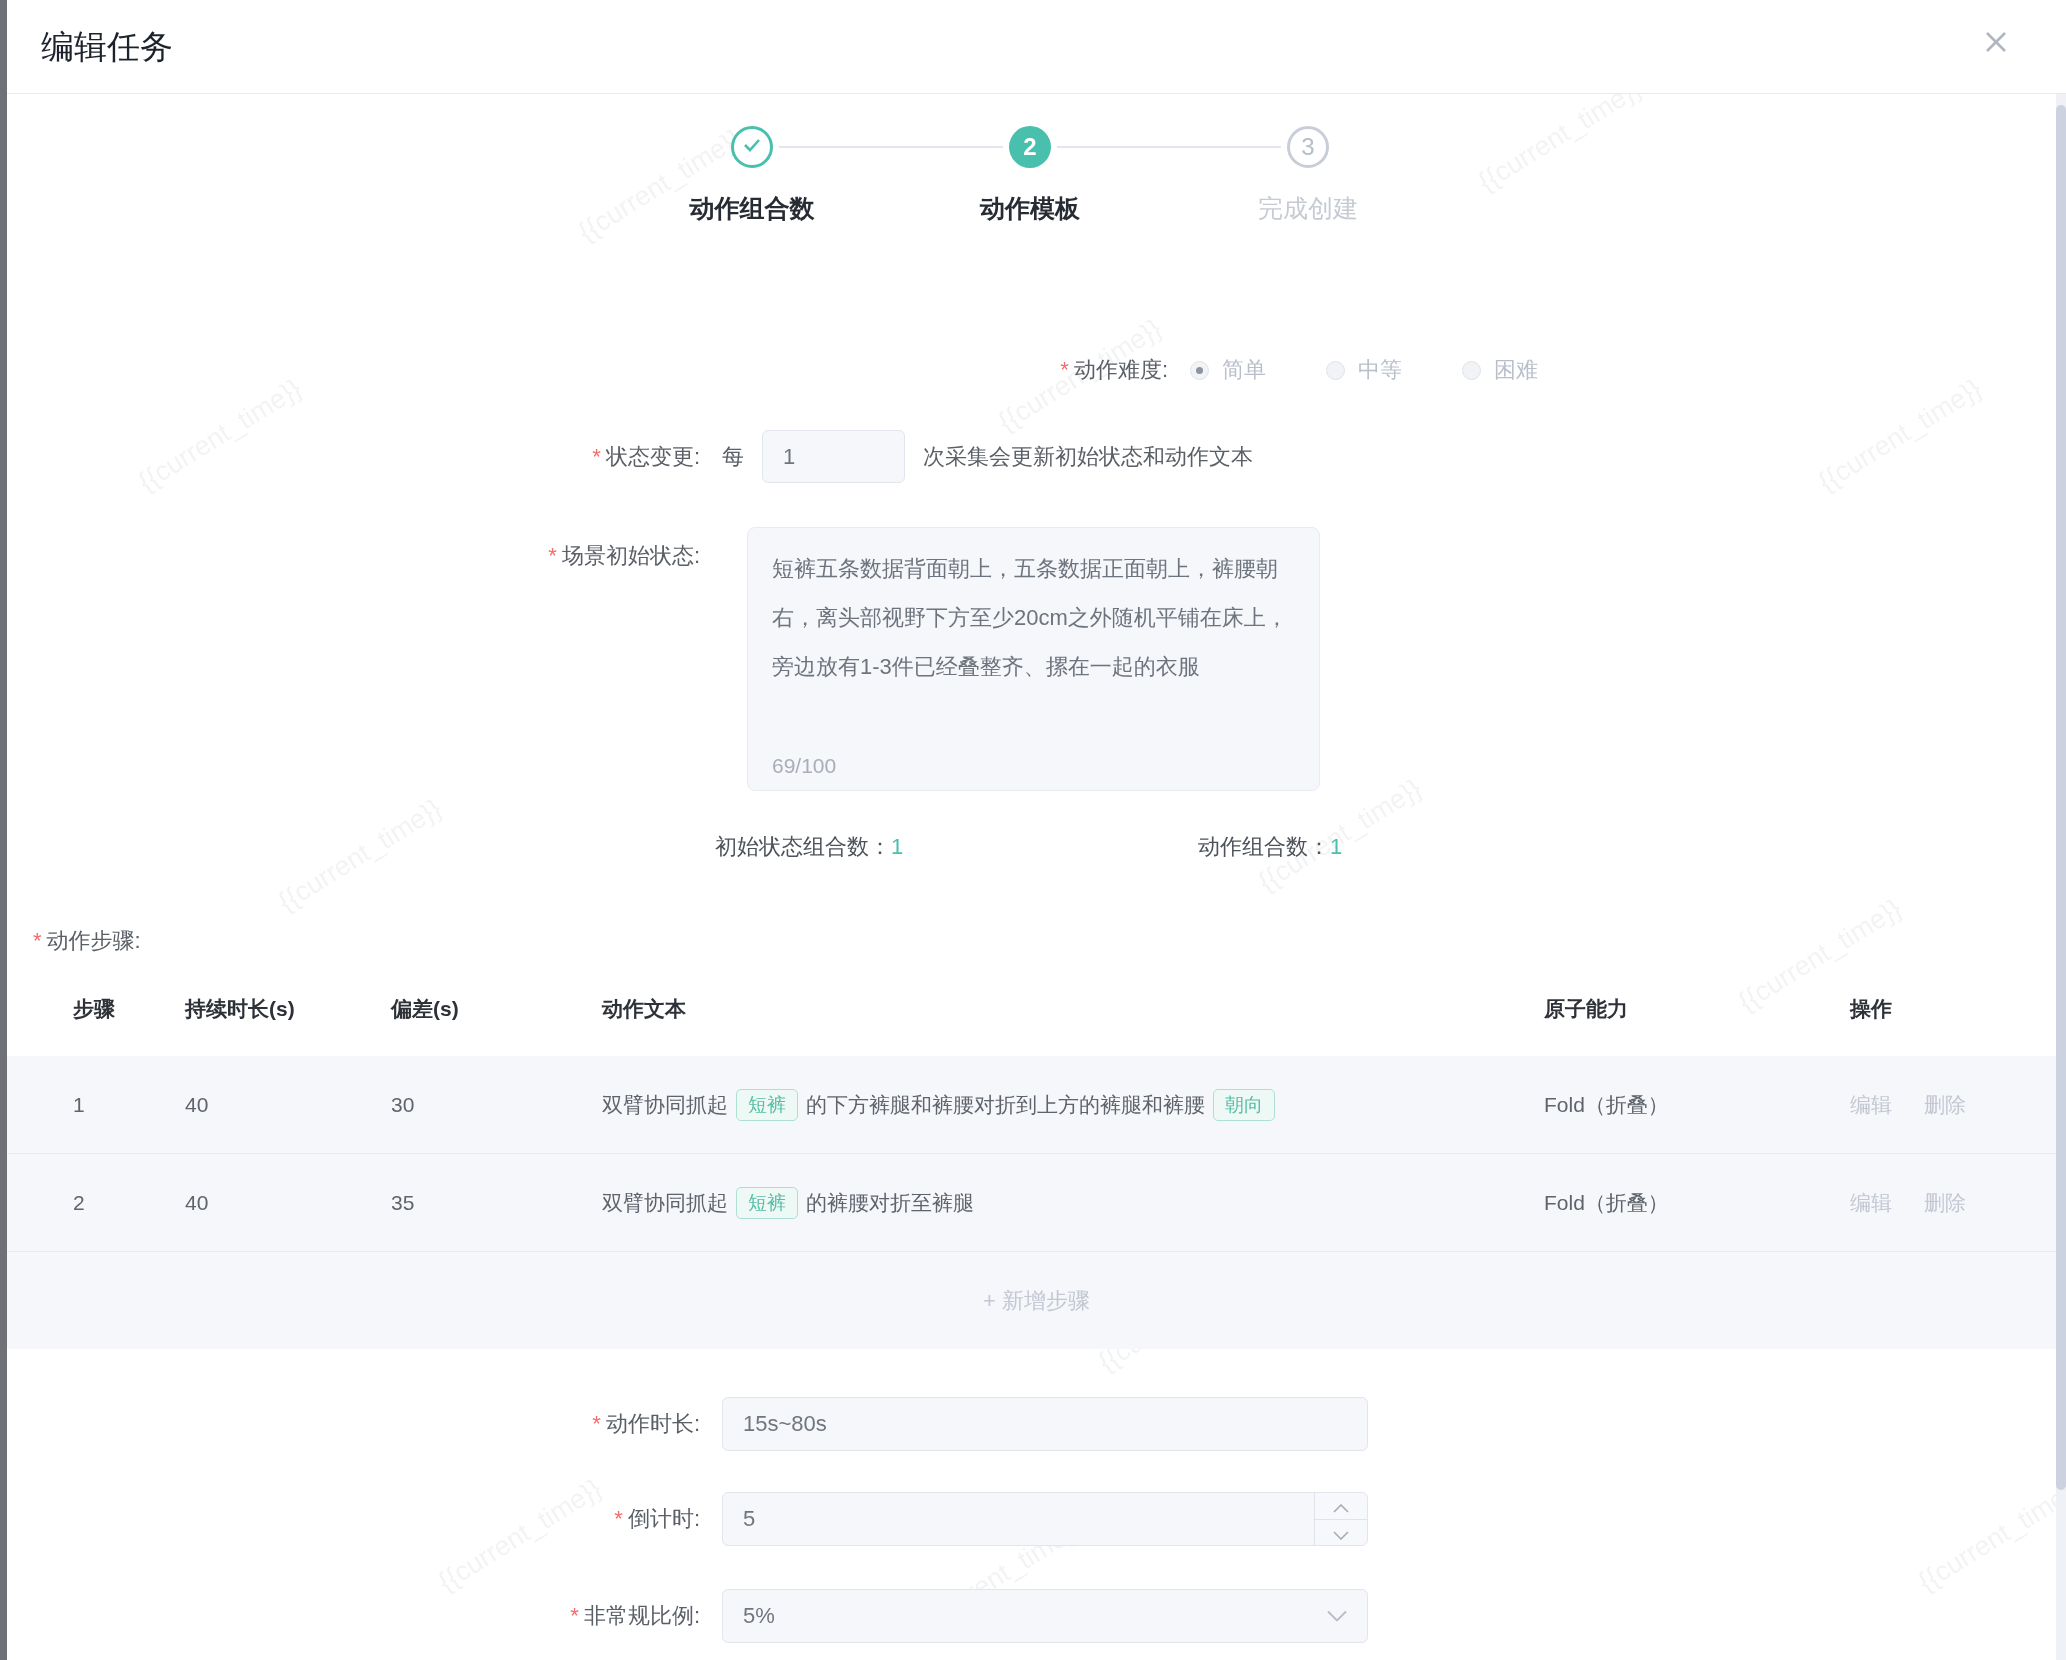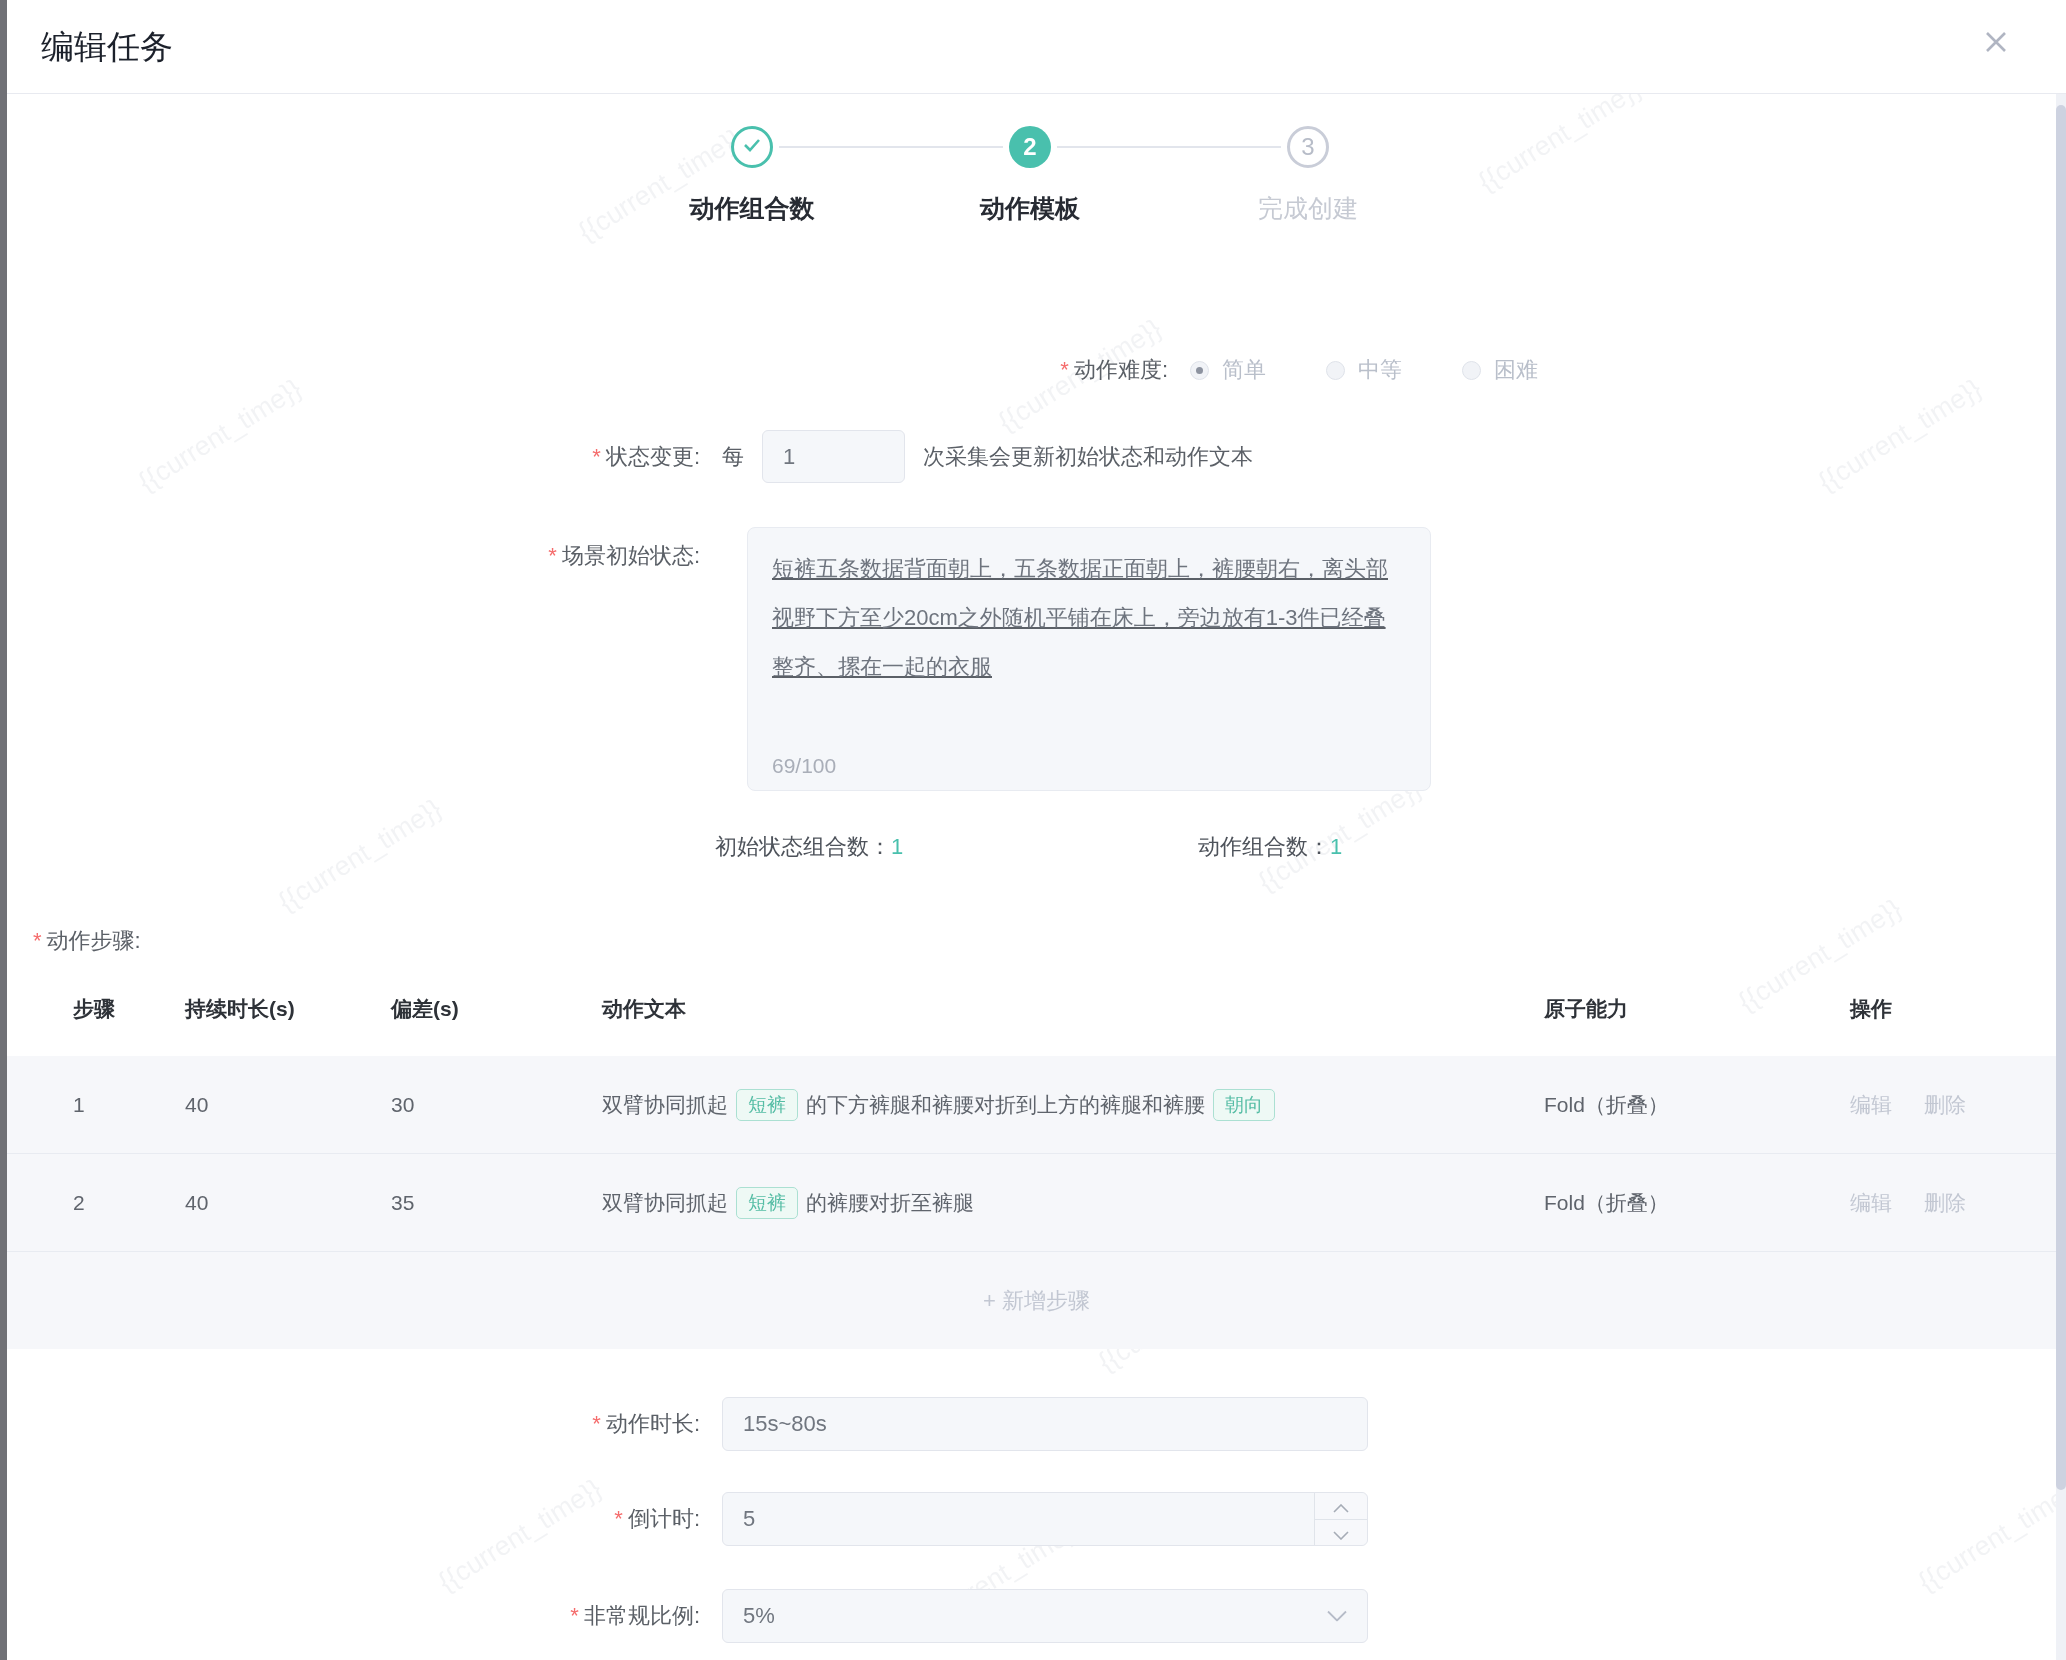--- a/index.html
+++ b/index.html
@@ -45,22 +45,22 @@
   .radio-circle{width:19px;height:19px;border-radius:50%;background:#f1f3f7;border:1px solid #dfe3ea;box-sizing:border-box;flex:none;}
   .radio-circle.sel{display:flex;align-items:center;justify-content:center;}
   .radio-circle.sel::after{content:"";width:7px;height:7px;border-radius:50%;background:#8d93a0;}
   .radio-label{margin-left:13px;font-size:22px;color:#b9bfca;}
 
   .dis-input{background:#f5f7fa;border:1px solid #e2e5ec;border-radius:6px;box-sizing:border-box;
     color:#70767f;font-size:22px;display:flex;align-items:center;padding-left:20px;position:relative;}
   .plain{font-size:22px;color:#5b6067;}
 
   
-  .ta-box{margin-left:22px;width:684px;height:264px;background:#f5f7fa;border:1px solid #e8ebf1;border-radius:8px;
-    box-sizing:border-box;position:relative;text-decoration:underline;}
+  .ta-box{margin-left:22px;width:573px;height:264px;background:#f5f7fa;border:1px solid #e8ebf1;border-radius:8px;
+    box-sizing:border-box;position:relative;}
   .ta-text{padding:16px 24px 0 24px;font-size:22px;line-height:49px;color:#6e747e;}
   .ta-counter{position:absolute;left:24px;bottom:12px;font-size:21px;color:#a9aeb8;}
 
   
   .combo{position:absolute;font-size:22px;color:#4e535b;}
   .combo .val{color:#49c0ad;}
 
   
   .section-label{position:absolute;left:26px;top:926px;font-size:22px;color:#5b6067;}
 

